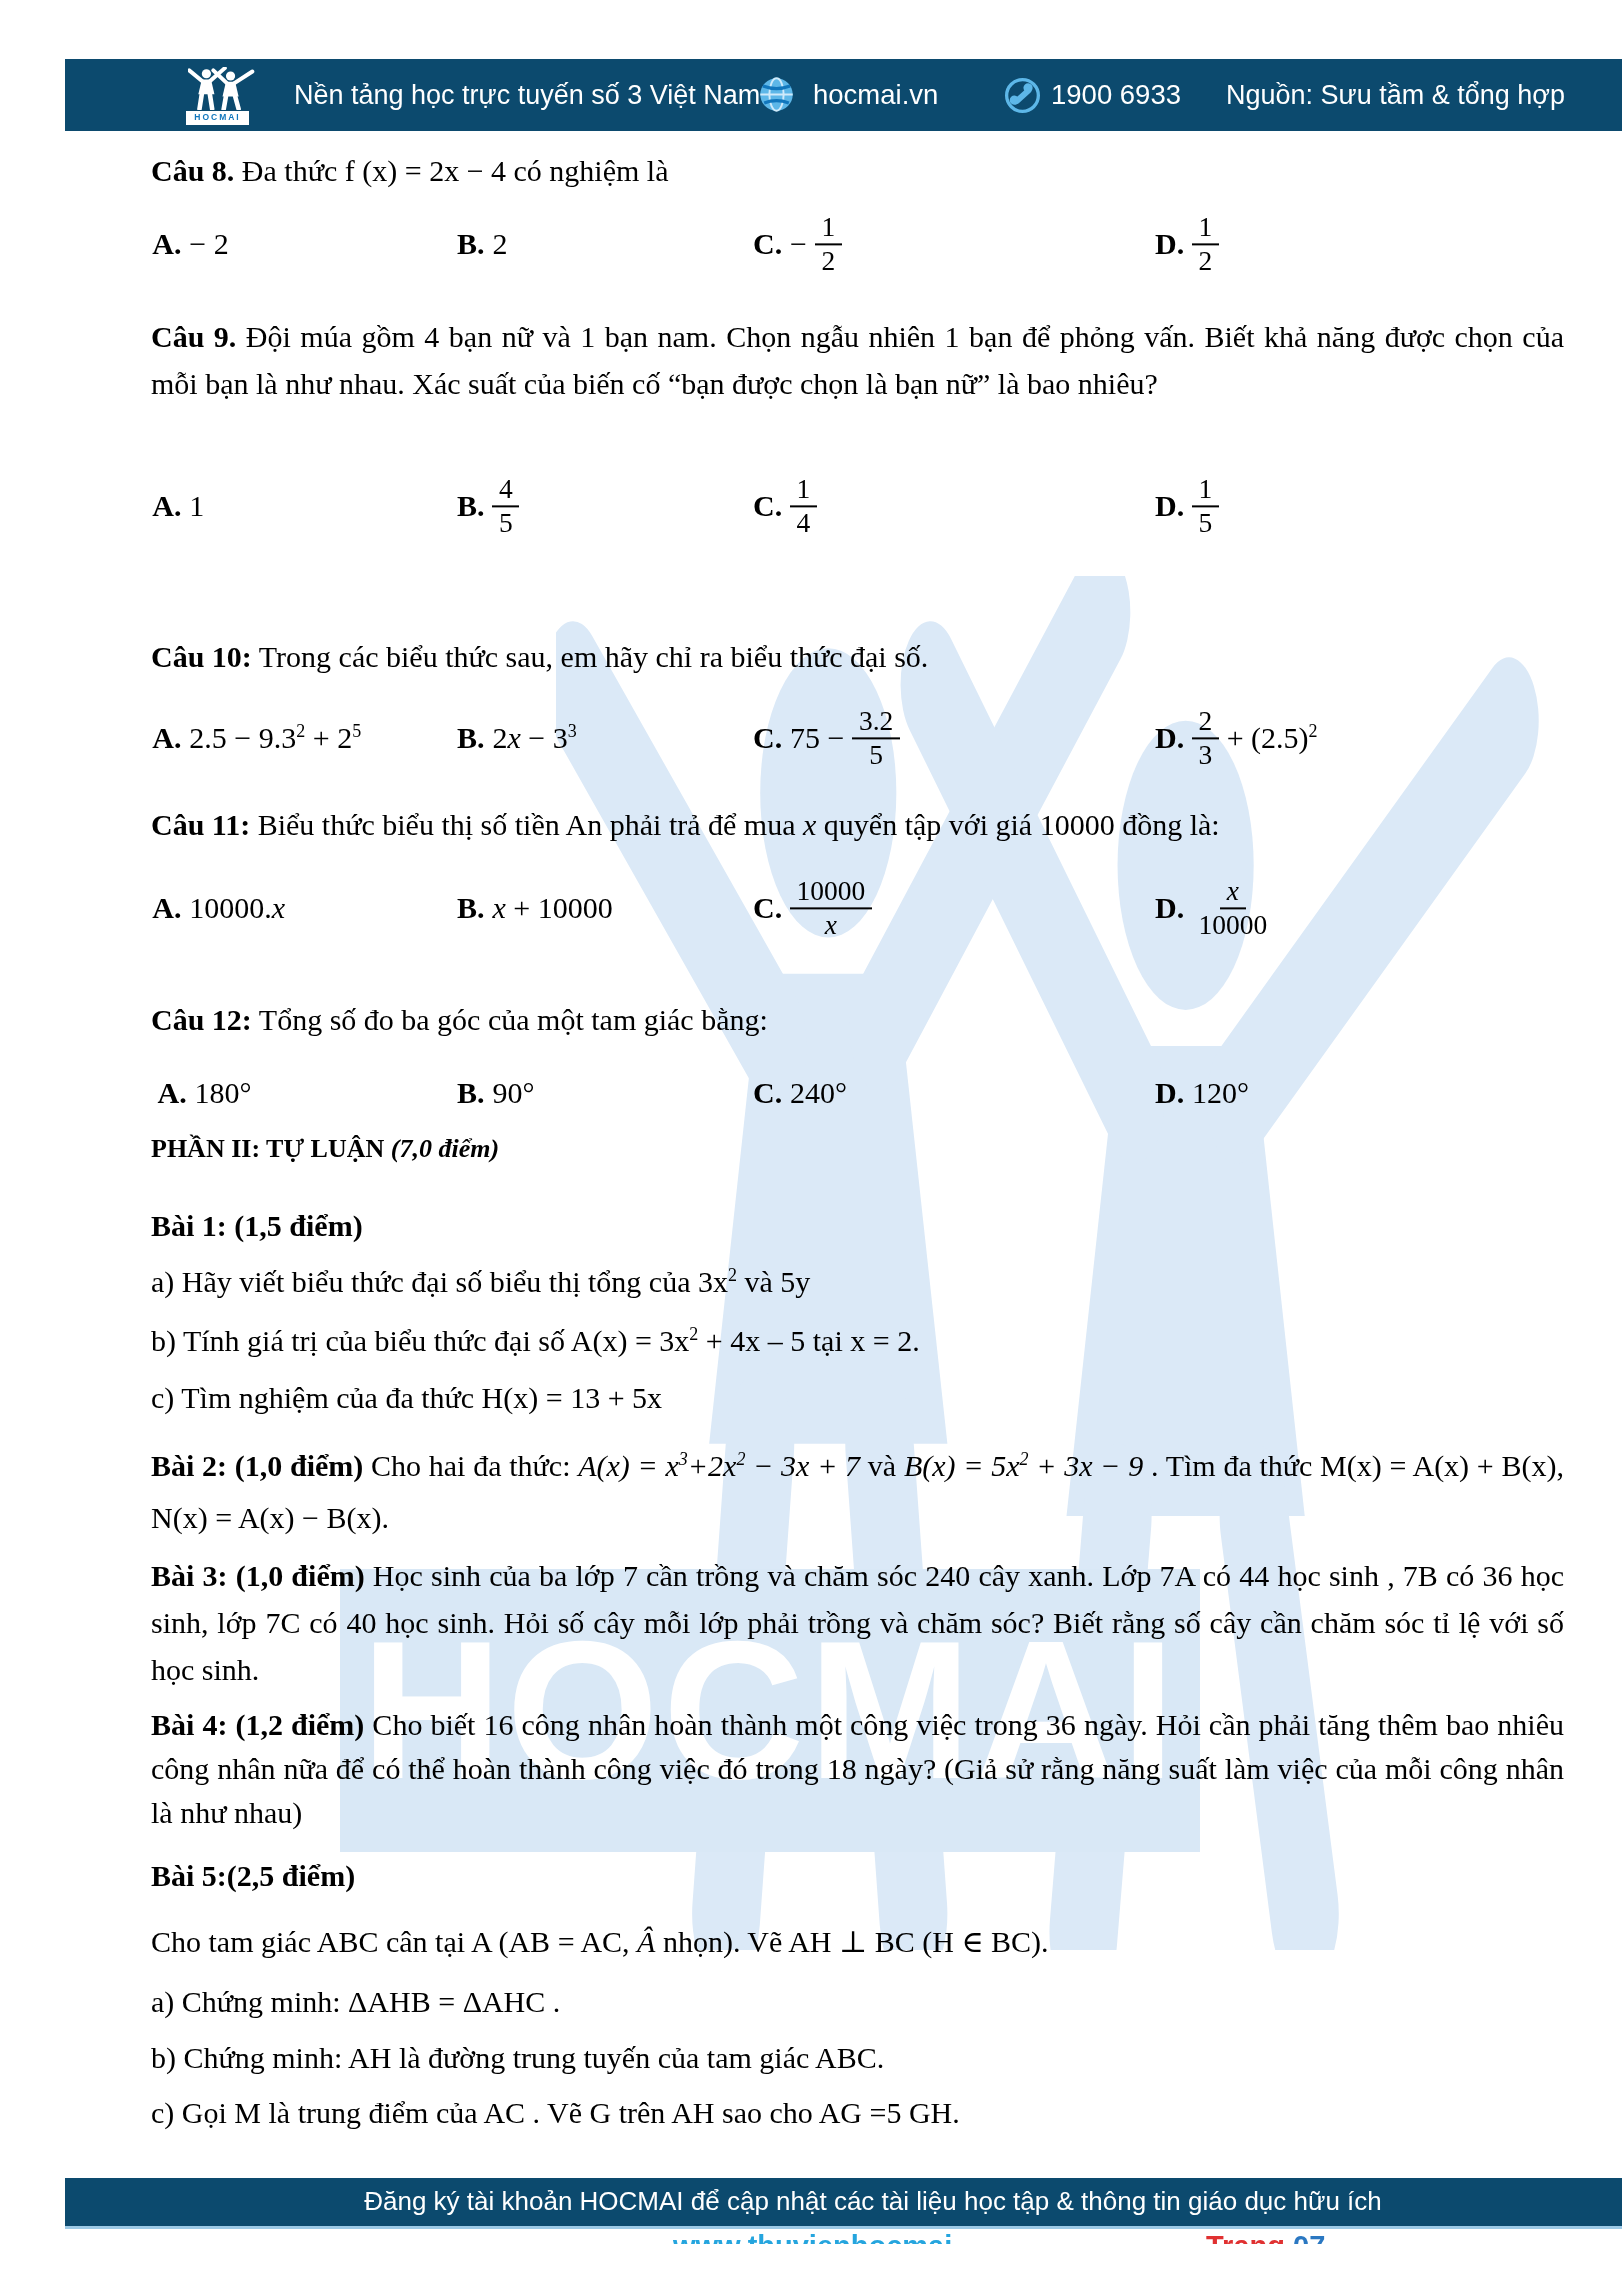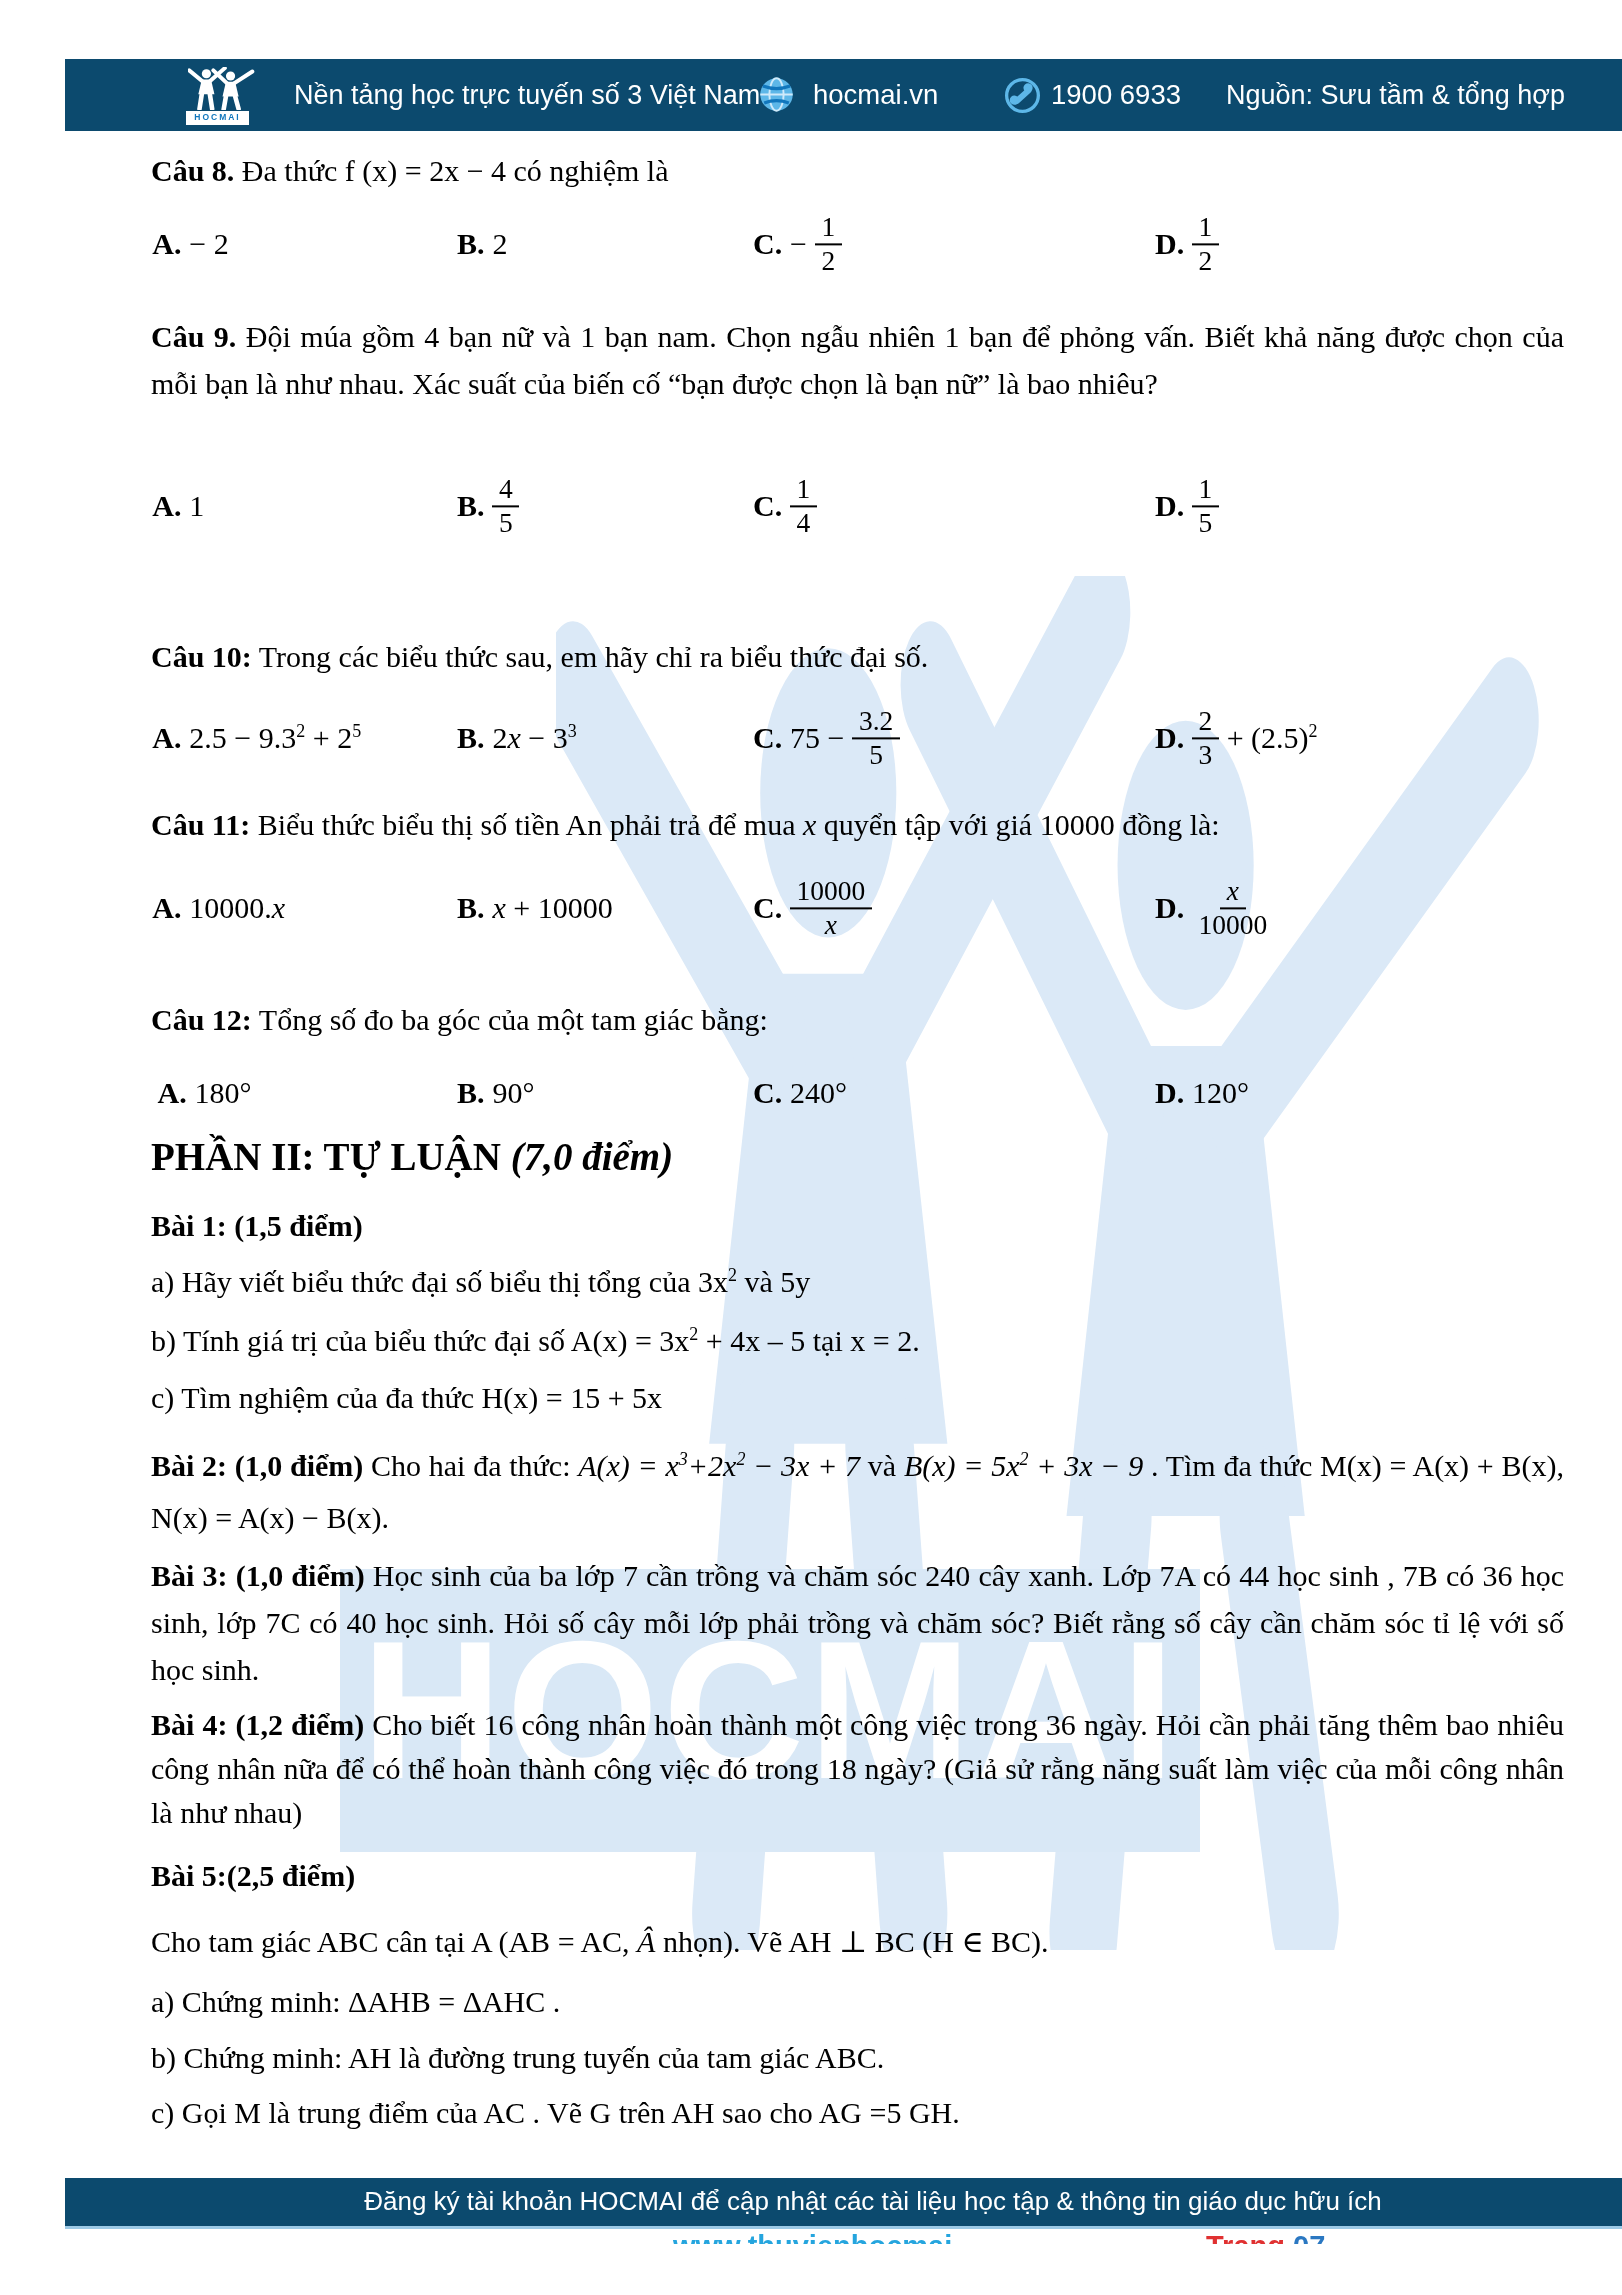--- a/index.html
+++ b/index.html
@@ -255,28 +255,28 @@
   <span class="opt c3">
       <b>C.</b>
       <span>240°</span>
     </span>
   <span class="opt c4">
       <b>D.</b>
       <span>120°</span>
     </span>
 </div>
 
-<div class="bodyline" style="top:1133px;font-size:39px">
+<div class="bodyline" style="top:1133px;font-size:26px">
   <span class="lead">PHẦN II: TỰ LUẬN</span><span class="bi"> (7,0 điểm)</span>
 </div>
 
 <div class="bodyline lead" style="top:1207px">Bài 1: (1,5 điểm)</div>
 <div class="bodyline" style="top:1263px">a) Hãy viết biểu thức đại số biểu thị tổng của 3x<sup>2</sup>  và  5y</div>
 <div class="bodyline" style="top:1322px">b) Tính giá trị của biểu thức đại số A(x) = 3x<sup>2</sup> + 4x – 5 tại x = 2.</div>
-<div class="bodyline" style="top:1379px">c) Tìm nghiệm của đa thức H(x) = 15 + 5x</div>
+<div class="bodyline" style="top:1379px">c) Tìm nghiệm của đa thức H(x) = 13 + 5x</div>
 
 <div class="para" style="top:1440px;line-height:52px">
   <span class="lead">Bài 2: (1,0 điểm)</span><span> Cho hai đa thức:  <i>A(x) = x<sup>3</sup>+2x<sup>2</sup> − 3x + 7</i>  và  <i>B(x) = 5x<sup>2</sup> + 3x − 9</i> .  Tìm đa thức M(x) = A(x) + B(x), N(x) = A(x) − B(x).</span>
 </div>
 
 <div class="para" style="top:1552px;line-height:47px">
   <span class="lead">Bài 3: (1,0 điểm)</span><span> Học sinh của ba lớp 7 cần trồng và chăm sóc 240 cây xanh. Lớp 7A có 44 học sinh , 7B có 36 học sinh, lớp 7C có 40 học sinh. Hỏi số cây mỗi lớp phải trồng và chăm sóc? Biết rằng số cây cần chăm sóc tỉ lệ với số học sinh.</span>
 </div>
 
 <div class="para" style="top:1703px;line-height:44px">

